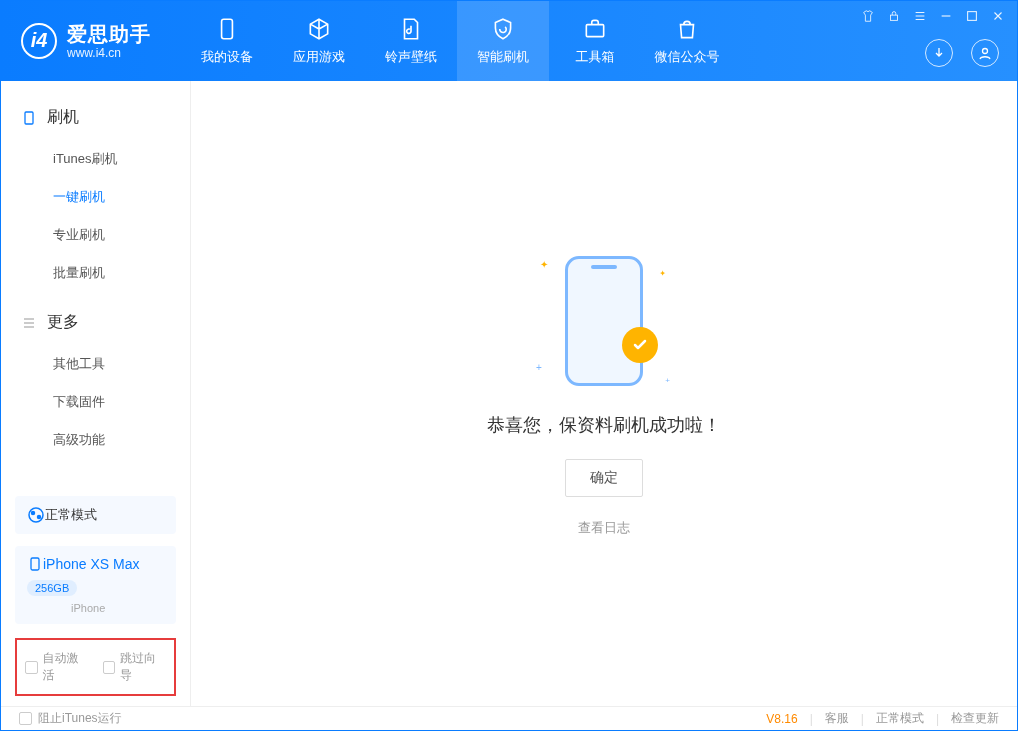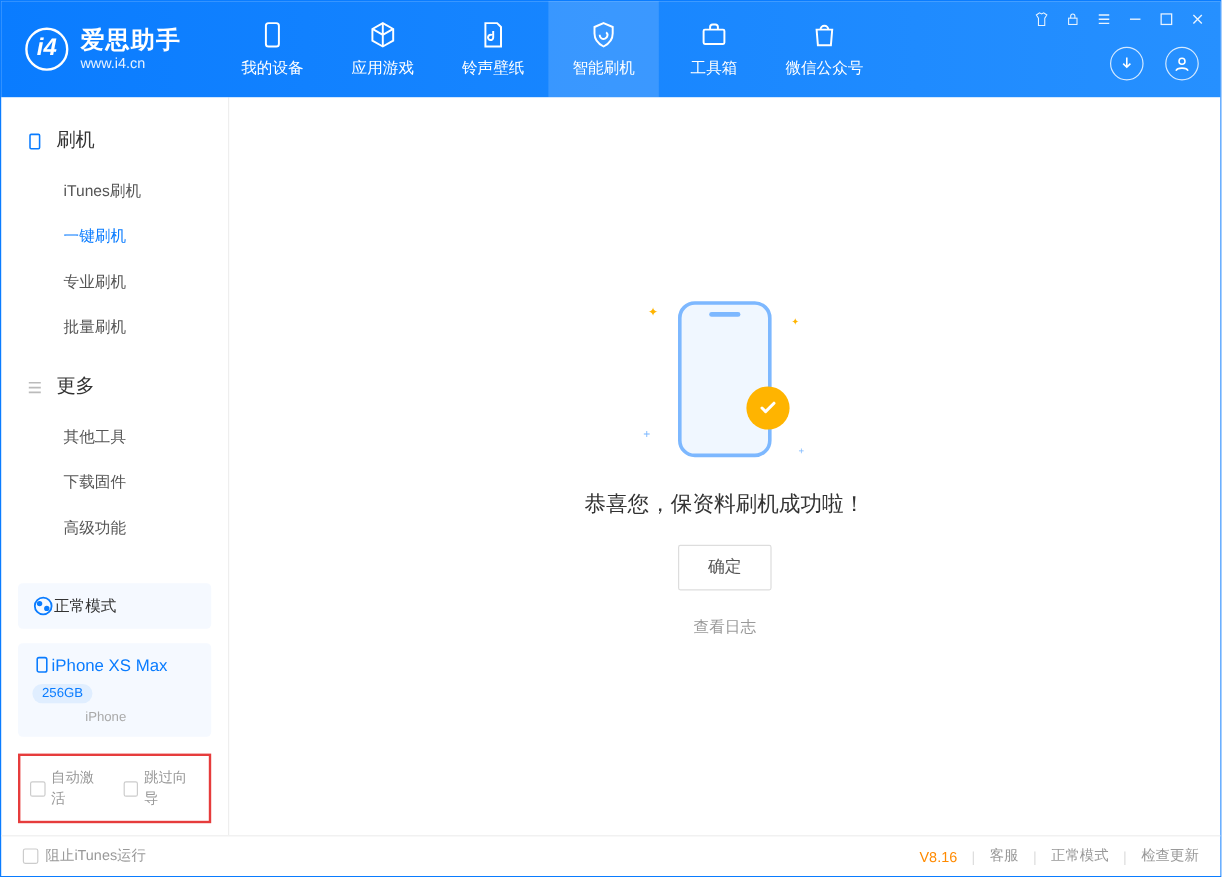--- a/index.html
+++ b/index.html
@@ -42,21 +42,21 @@
 .success-illust { position: relative; width: 140px; height: 140px; display:flex; align-items:center; justify-content:center;}
 .phone-outline { width: 78px; height: 130px; border: 3px solid #7db8ff; border-radius: 14px; background: #f0f7ff; position: relative; }
 .phone-notch { position:absolute; top:6px; left:50%; transform:translateX(-50%); width:26px; height:4px; background:#7db8ff; border-radius:2px;}
 .check-badge { position: absolute; right: 16px; bottom: 28px; width: 36px; height: 36px; background: #ffb400; border-radius: 50%; display: flex; align-items: center; justify-content: center; }
 .sparkle { position:absolute; color:#ffb400; font-size:10px;}
 .success-text { font-size: 18px; color: #333; }
 .ok-btn { border: 1px solid #ddd; background: #fff; padding: 9px 24px; font-size: 14px; color: #555; cursor: pointer; border-radius: 2px; }
 .log-link { font-size: 13px; color: #999; cursor: pointer; }
 
 
-.footer { height: 34px; border-top: 1px solid #eee; display: flex; align-items: center; padding: 0 18px; font-size: 12px; color: #999; }
+.footer { height: 24px; border-top: 1px solid #eee; display: flex; align-items: center; padding: 0 18px; font-size: 12px; color: #999; }
 .footer-left { display: flex; align-items: center; gap: 6px; }
 .footer-right { margin-left: auto; display: flex; align-items: center; gap: 12px; }
 .footer-link { color: #999; cursor: pointer; }
 .footer-divider { color: #ddd; }
 .version { color: #ff8a00; }
 </style>
 </head>
 <body>
 
 <div class="app-window">

